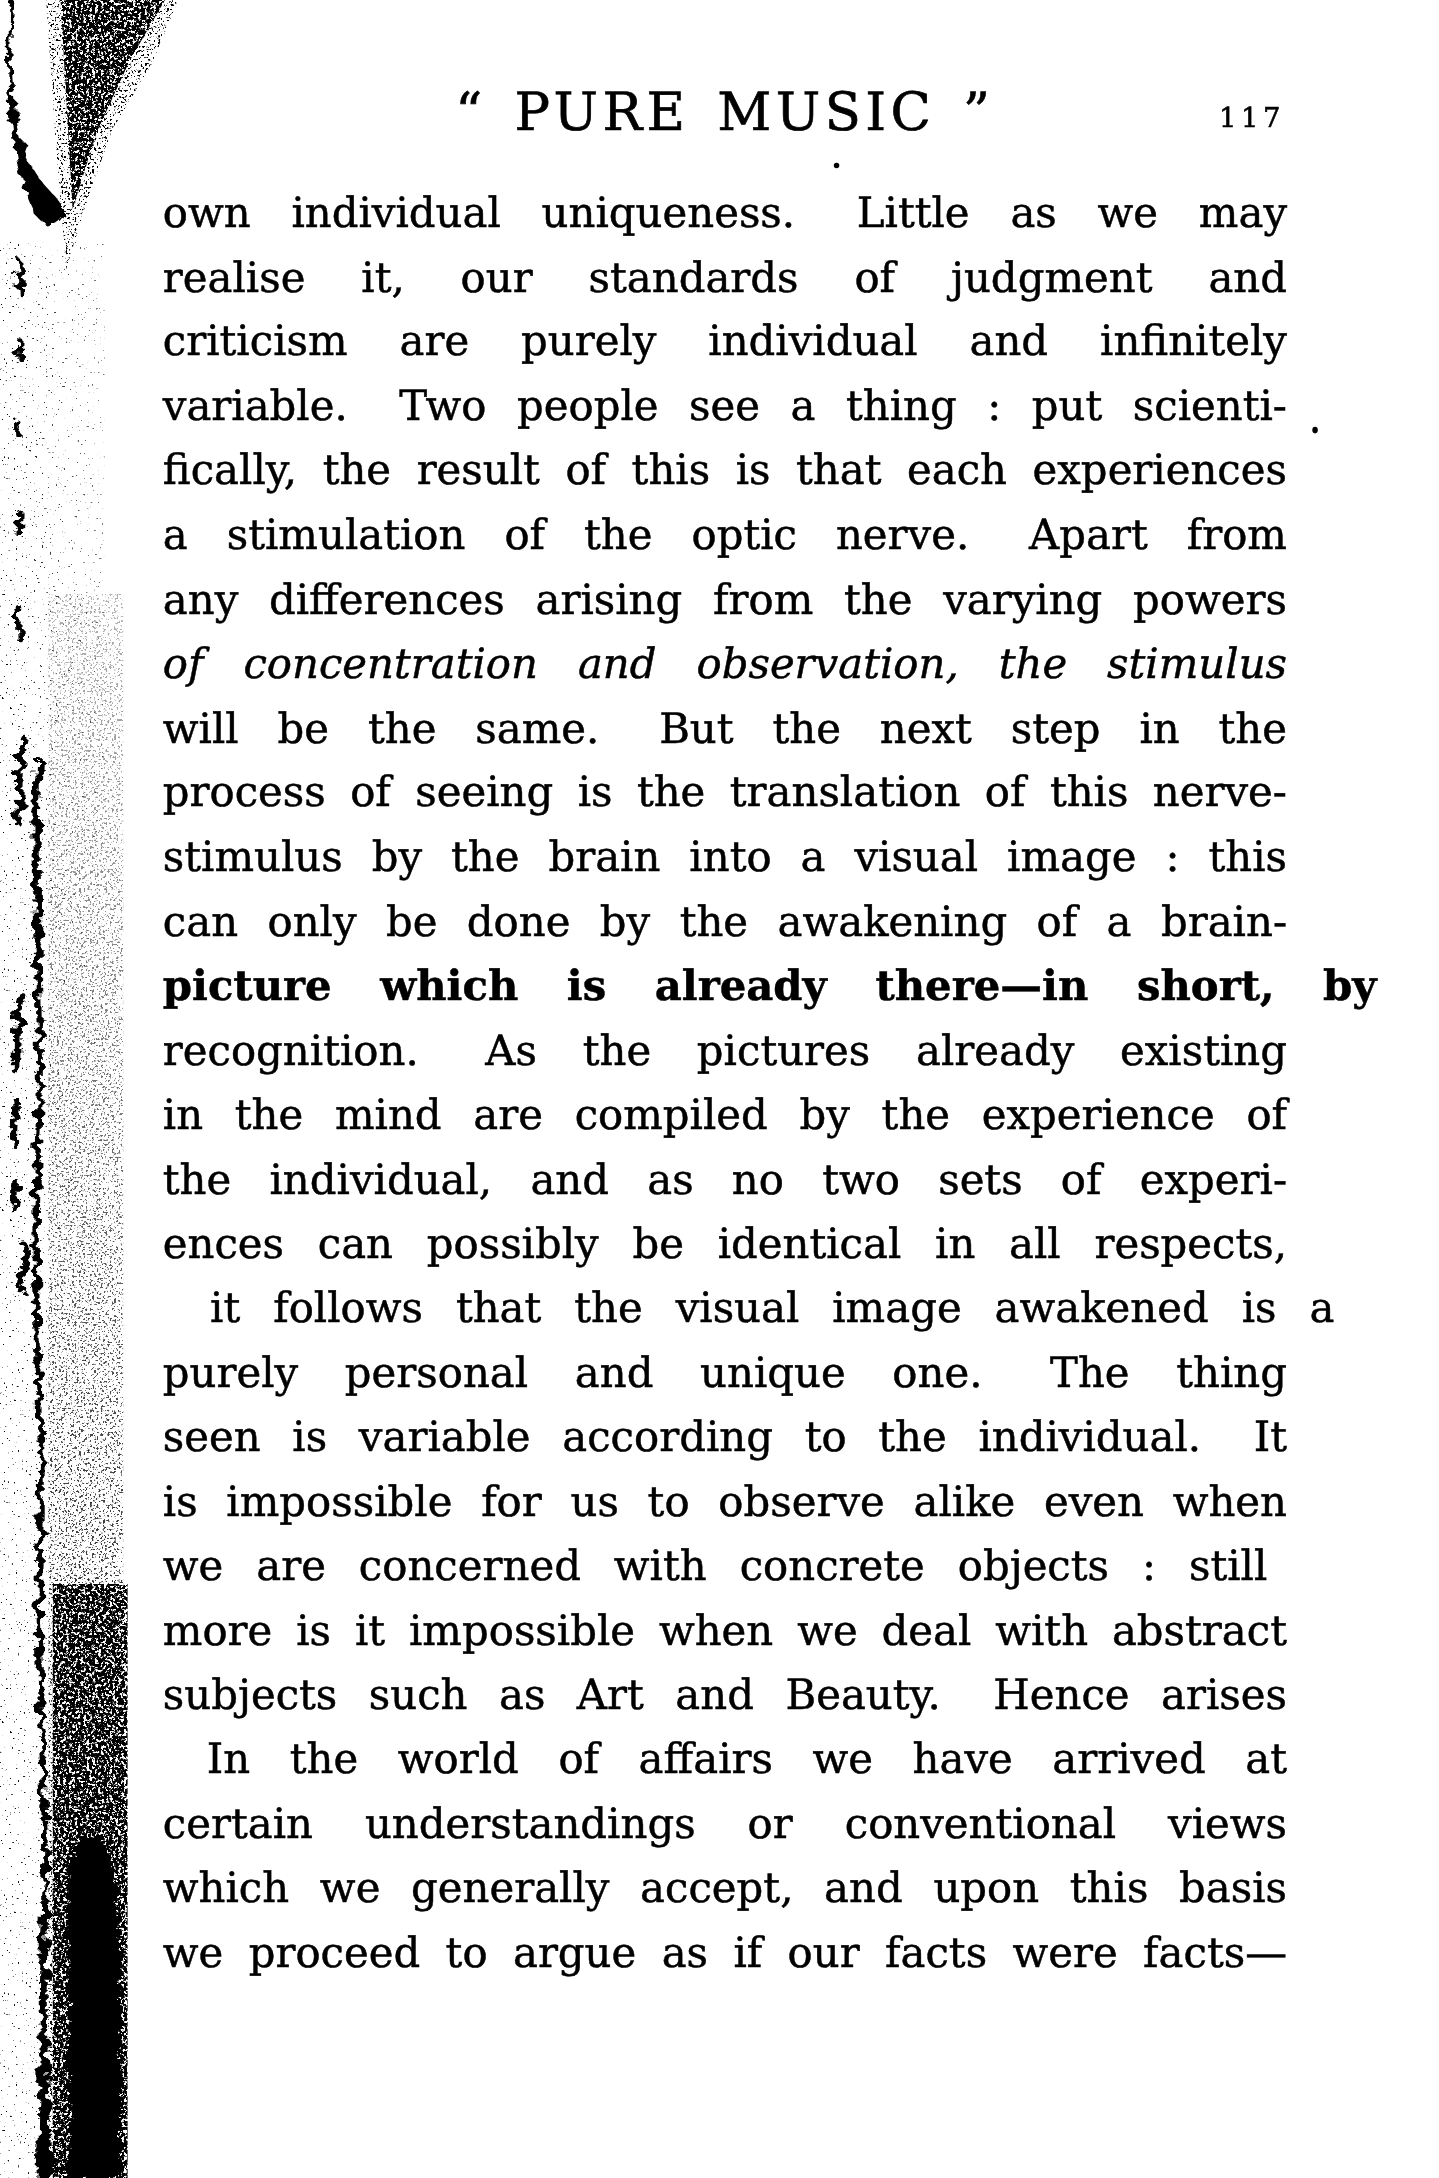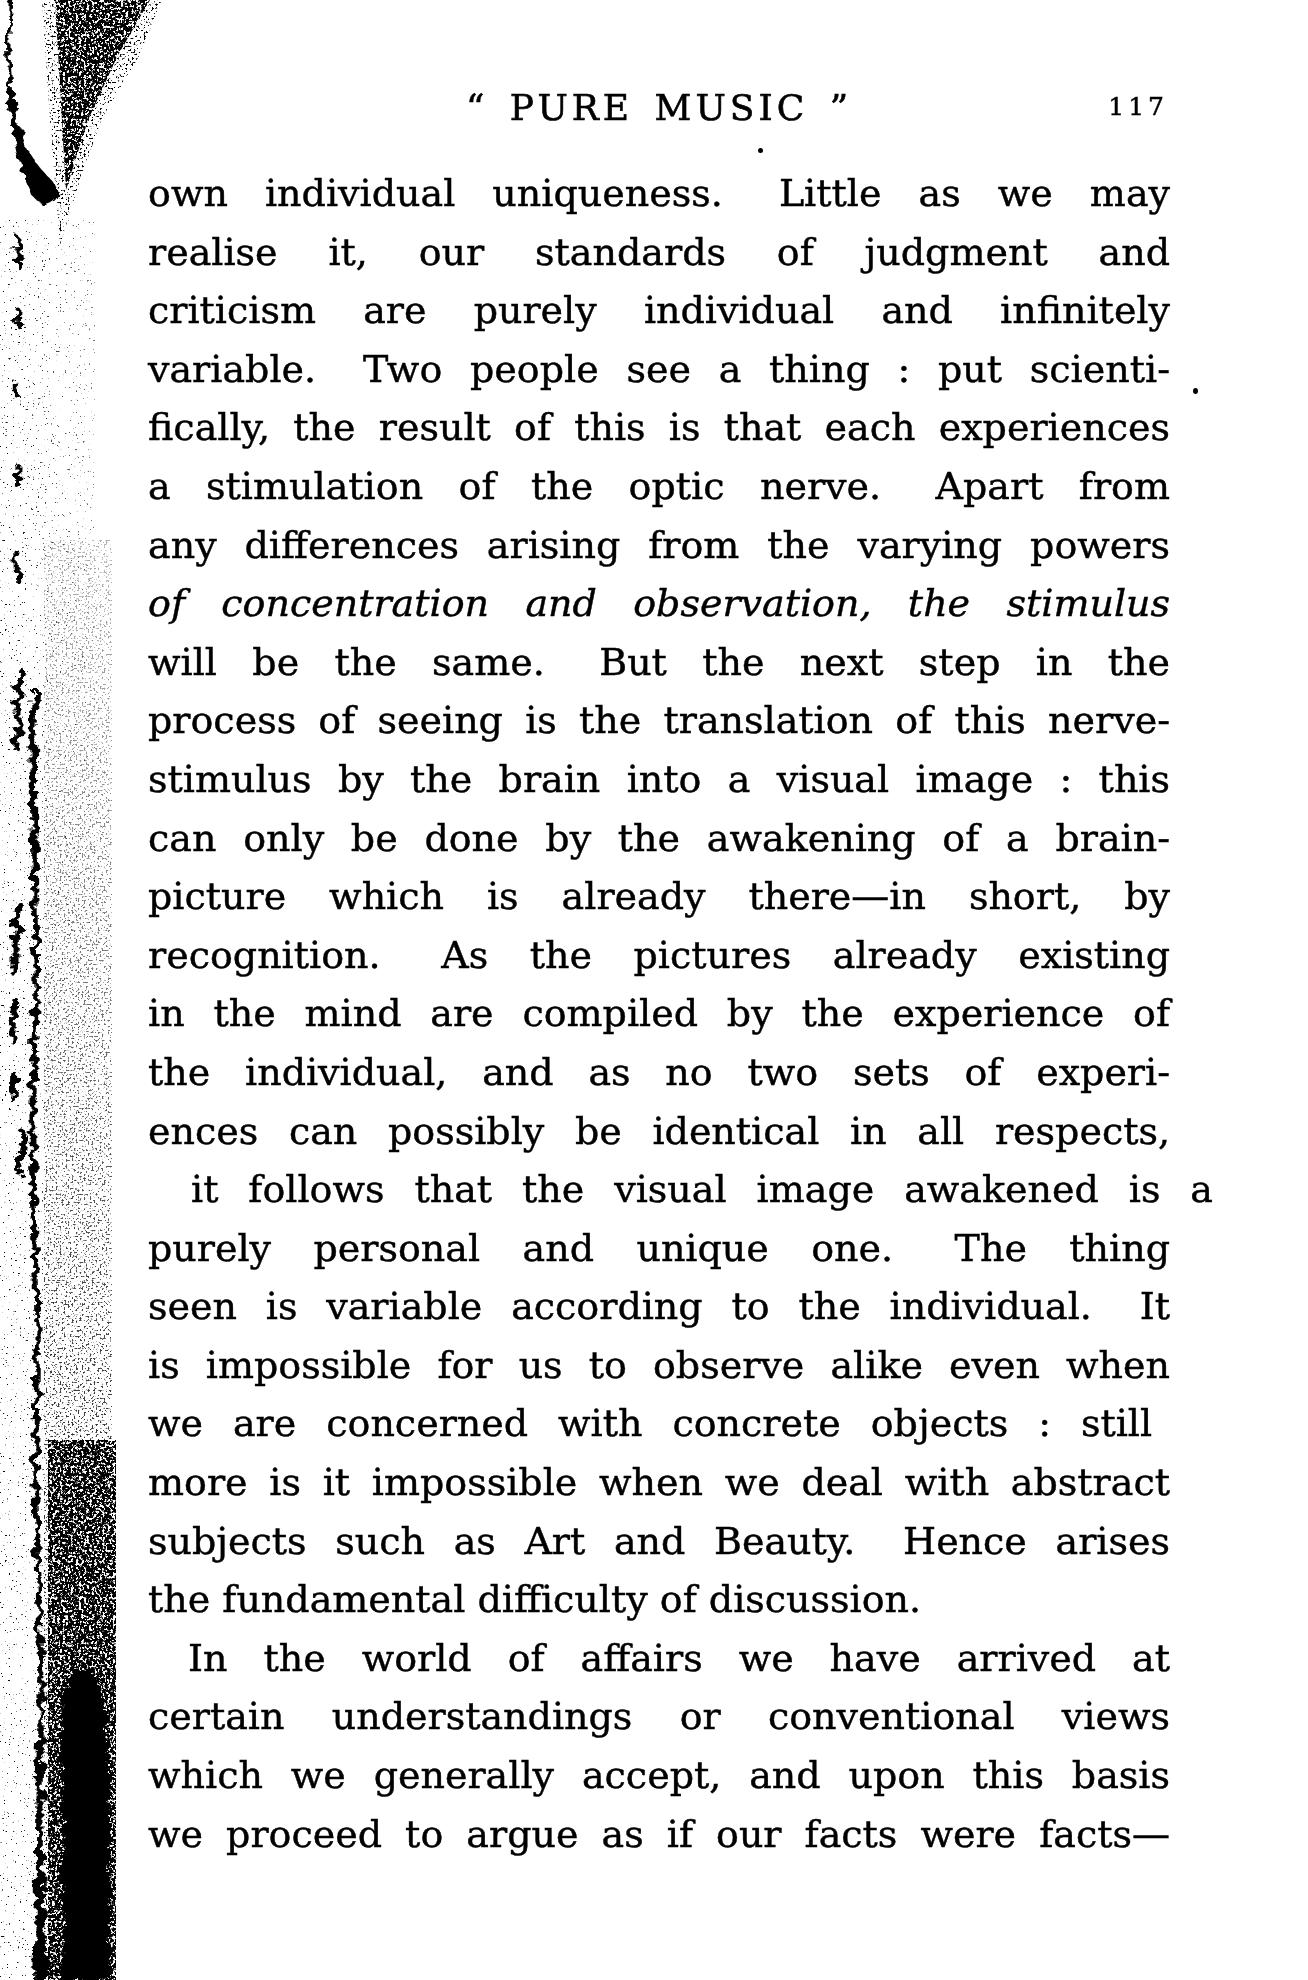--- a/index.html
+++ b/index.html
@@ -6,22 +6,22 @@
   body{
     width:1308px;height:1980px;background:#ffffff;
     font-family:"DejaVu Serif","Liberation Serif",serif;
     color:#000;overflow:hidden;position:relative;
   }
   .page{position:relative;width:1308px;height:1980px;background:#fff;overflow:hidden;}
 
   
   .page-header{position:absolute;left:148px;top:70px;width:1022px;height:70px;}
   .running-title{
-    position:absolute;left:50%;top:17px;transform:translateX(-50%);
-    font-size:36px;letter-spacing:4px;word-spacing:6px;white-space:nowrap;
+    position:absolute;left:50%;top:4px;transform:translateX(-50%);
+    font-size:48px;letter-spacing:4px;word-spacing:6px;white-space:nowrap;
     -webkit-text-stroke:0.6px #000;
   }
   .page-number{
     position:absolute;right:2px;top:22px;
     font-size:25px;letter-spacing:4px;
     -webkit-text-stroke:0.5px #000;
   }
 
   
   .text-block{
@@ -121,31 +121,30 @@
       <div class="line" style="word-spacing: 35.09px;"><span>criticism are purely individual and infinitely</span></div>
       <div class="line" style="word-spacing: 15.66px;"><span>variable.  Two people see a thing : put scienti-</span></div>
       <div class="line" style="word-spacing: 11.14px;"><span>fically, the result of this is that each experiences</span></div>
       <div class="line" style="word-spacing: 23.36px;"><span>a stimulation of the optic nerve.  Apart from</span></div>
       <div class="line" style="word-spacing: 15.86px;"><span>any differences arising from the varying powers</span></div>
       <div class="line" style="word-spacing: 24.27px; font-style: italic;"><span>of concentration and observation, the stimulus</span></div>
       <div class="line" style="word-spacing: 23.28px;"><span>will be the same.  But the next step in the</span></div>
       <div class="line" style="word-spacing: 10.13px;"><span>process of seeing is the translation of this nerve-</span></div>
       <div class="line" style="word-spacing: 14.25px;"><span>stimulus by the brain into a visual image : this</span></div>
       <div class="line" style="word-spacing: 14.66px;"><span>can only be done by the awakening of a brain-</span></div>
-      <div class="line" style="word-spacing: 30.87px;"><span>picture which is already there—in short, by</span></div>
+      <div class="line" style="word-spacing: 30.87px; font-weight: bold;"><span>picture which is already there—in short, by</span></div>
       <div class="line" style="word-spacing: 29.49px;"><span>recognition.  As the pictures already existing</span></div>
       <div class="line" style="word-spacing: 16.73px; text-align: right;"><span>in the mind are compiled by the experience of</span></div>
       <div class="line" style="word-spacing: 22.69px;"><span>the individual, and as no two sets of experi-</span></div>
       <div class="line" style="word-spacing: 18.58px;"><span>ences can possibly be identical in all respects,</span></div>
       <div class="line" style="word-spacing: 17.86px; margin-left: 43px;"><span>it follows that the visual image awakened is a</span></div>
       <div class="line" style="word-spacing: 30.34px;"><span>purely personal and unique one.  The thing</span></div>
       <div class="line" style="word-spacing: 16.74px;"><span>seen is variable according to the individual.  It</span></div>
       <div class="line" style="word-spacing: 14.04px;"><span>is impossible for us to observe alike even when</span></div>
       <div class="line" style="word-spacing: 17.87px;"><span>we are concerned with concrete objects :  still</span></div>
       <div class="line" style="word-spacing: 9.63px;"><span>more is it impossible when we deal with abstract</span></div>
       <div class="line" style="word-spacing: 16.56px;"><span>subjects such as Art and Beauty.  Hence arises</span></div>
-      <div class="line" style="word-spacing: 0px;"><span>the fundamental difficulty of discussion.</span></div>
       <div class="line indent" style="word-spacing: 23.88px;"><span>In the world of affairs we have arrived at</span></div>
       <div class="line" style="word-spacing: 35.19px;"><span>certain understandings or conventional views</span></div>
       <div class="line" style="word-spacing: 15.8px;"><span>which we generally accept, and upon this basis</span></div>
       <div class="line" style="word-spacing: 10.99px;"><span>we proceed to argue as if our facts were facts—</span></div>
     </main>
 </div>
 
 </body></html>

